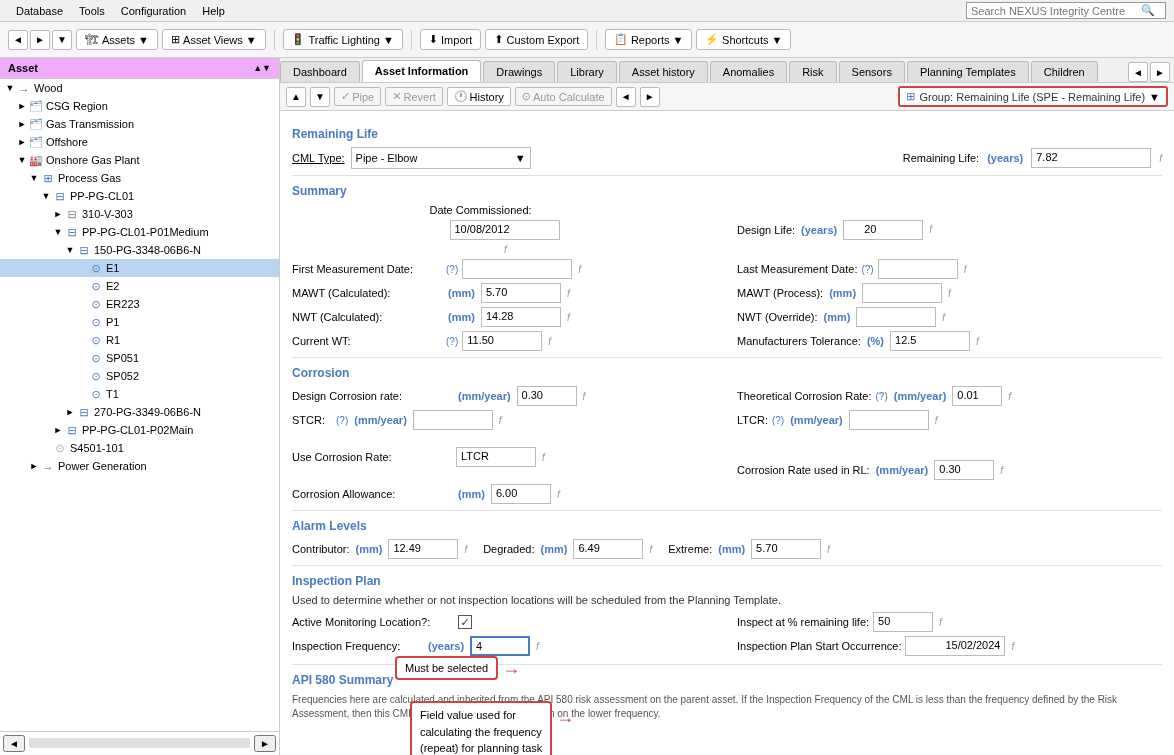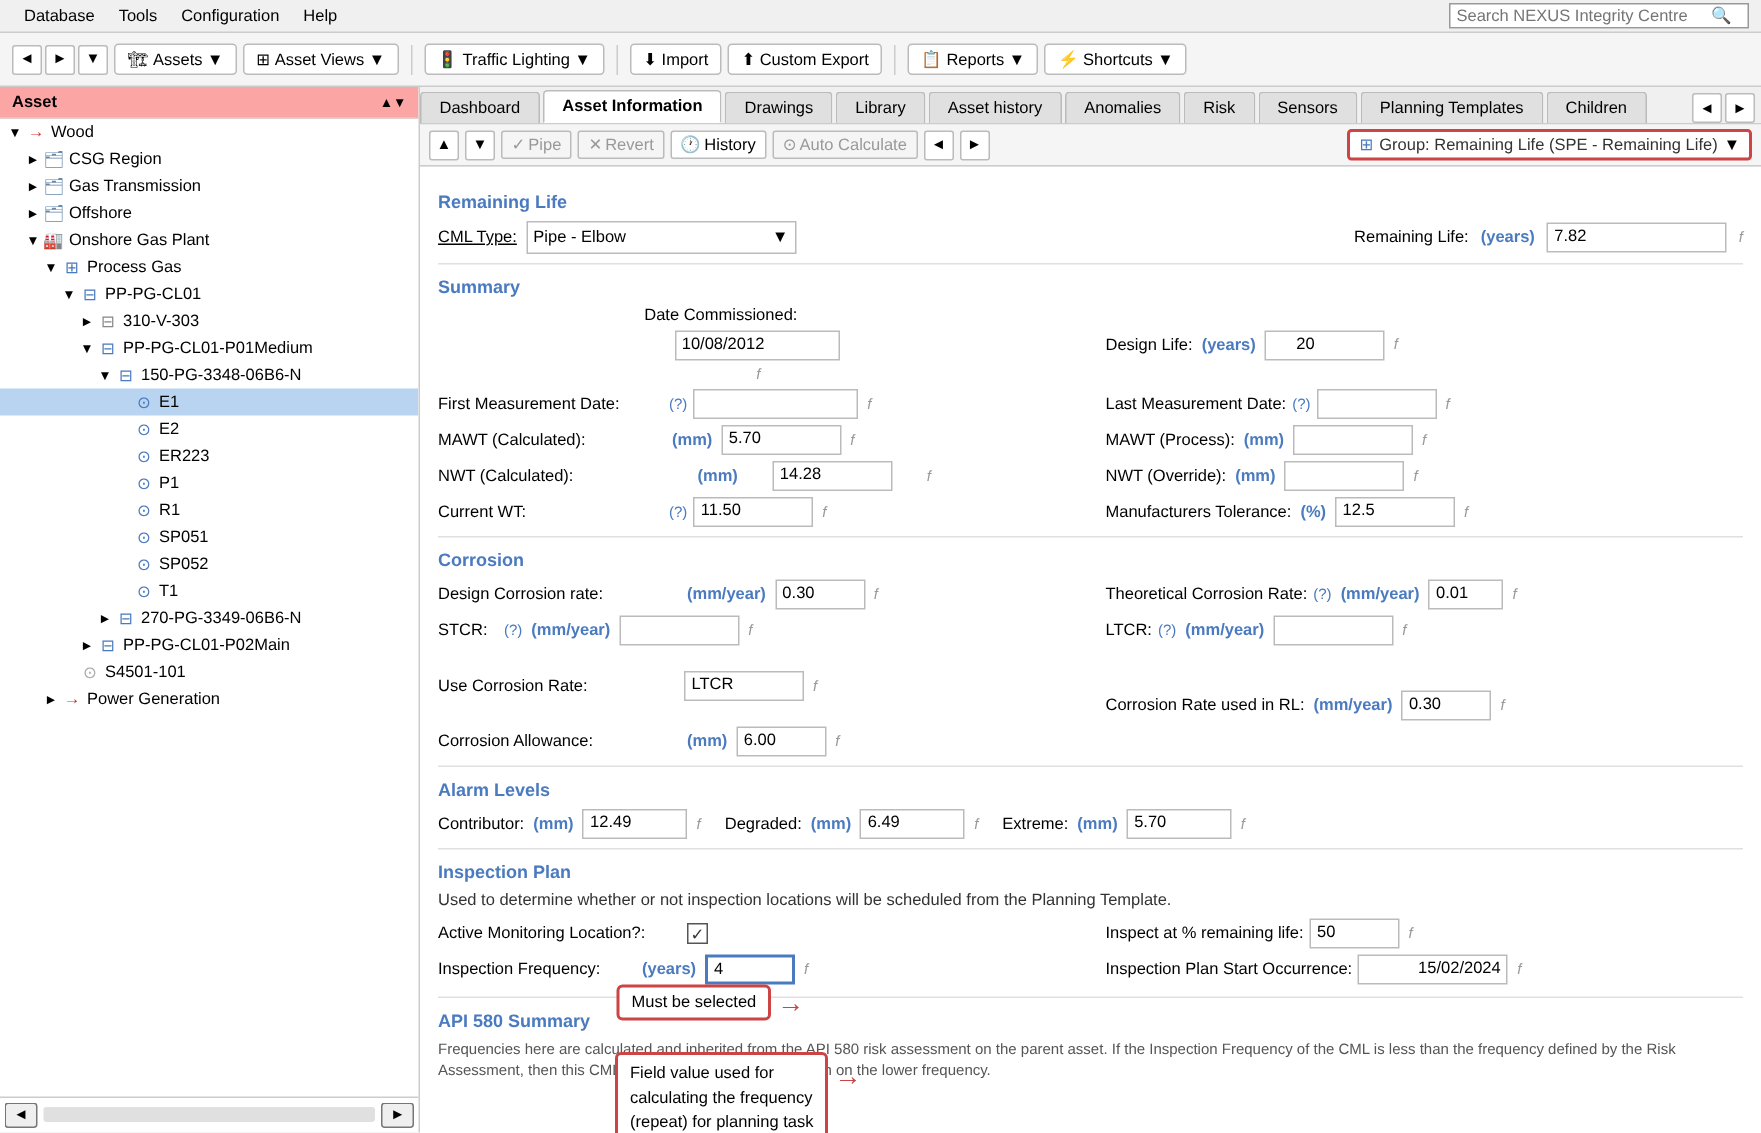--- a/index.html
+++ b/index.html
@@ -21,21 +21,21 @@
     
     .main-layout { display: flex; height: calc(755px - 22px - 36px); }
 
     
     .sidebar-nav { width: 110px; background: #2c3e50; display: flex; flex-direction: column; }
     .sidebar-item { padding: 12px 8px; color: #ccc; text-align: center; cursor: pointer; font-size: 11px; font-weight: 600; border-bottom: 1px solid #3d5166; }
     .sidebar-item.active { background: #1a252f; color: white; }
 
     
     .tree-panel { width: 280px; background: white; border-right: 1px solid #ccc; display: flex; flex-direction: column; overflow: hidden; }
-    .tree-header { padding: 4px 8px; background: #fca5a5; border-bottom: 1px solid #ccc; font-weight: 600; display: flex; align-items: center; gap: 4px; }
+    .tree-header { padding: 4px 8px; background: #f0abfc; border-bottom: 1px solid #ccc; font-weight: 600; display: flex; align-items: center; gap: 4px; }
     .tree-scroll { overflow-y: auto; overflow-x: auto; flex: 1; }
     .tree-node { display: flex; align-items: center; padding: 2px 4px; cursor: pointer; white-space: nowrap; }
     .tree-node.selected { background: #b8d4f0; }
     .tree-toggle { width: 12px; display: inline-flex; align-items: center; justify-content: center; cursor: pointer; font-size: 9px; }
     .tree-icon { width: 16px; height: 14px; display: inline-flex; align-items: center; justify-content: center; margin-right: 2px; }
     .tree-label { font-size: 11px; }
     .tree-bottom { border-top: 1px solid #ccc; padding: 3px; display: flex; justify-content: space-between; }
     .tree-bottom-btn { padding: 1px 4px; font-size: 10px; cursor: pointer; }
 
     
@@ -381,21 +381,21 @@
           <span class="field-f">f</span>
         </div>
 
         <div style="display:flex;align-items:center;gap:4px;">
           <span style="white-space:nowrap;">MAWT (Process):</span>
           <span class="field-unit">(mm)</span>
           <div class="field-value" style="min-width:80px;"></div>
           <span class="field-f">f</span>
         </div>
 
-        <div style="display:flex;align-items:center;gap:21px;">
+        <div style="display:flex;align-items:center;gap:4px;">
           <span style="white-space:nowrap;min-width:150px;">NWT (Calculated):</span>
           <span class="field-unit">(mm)</span>
           <div class="field-value" style="min-width:80px;">14.28</div>
           <span class="field-f">f</span>
         </div>
 
         <div style="display:flex;align-items:center;gap:4px;">
           <span style="white-space:nowrap;">NWT (Override):</span>
           <span class="field-unit">(mm)</span>
           <div class="field-value" style="min-width:80px;"></div>
@@ -528,21 +528,21 @@
           <span class="field-f">f</span>
         </div>
 
         <div style="display:flex;align-items:center;gap:4px;">
           <span style="white-space:nowrap;">Inspection Plan Start Occurrence:</span>
           <div class="field-value" style="min-width:100px;text-align:right;">15/02/2024</div>
           <span class="field-f">f</span>
         </div>
       </div>
 
-      <div style="position:absolute;left:131px;top:545px;display:flex;align-items:center;gap:4px;">
+      <div style="position:absolute;left:115px;top:545px;display:flex;align-items:center;gap:4px;">
         <div style="border:2px solid #cc4444;border-radius:4px;padding:4px 8px;background:white;font-size:11px;">
           <span>Must be selected</span>
         </div>
         <span style="color:#cc4444;font-size:18px;font-weight:bold;">→</span>
       </div>
 
       <div style="position:absolute;left:130px;top:590px;display:flex;align-items:flex-start;gap:4px;">
         <div style="border:2px solid #cc4444;border-radius:4px;padding:4px 8px;background:white;font-size:11px;line-height:1.5;">
           Field value used for<br>calculating the frequency<br>(repeat) for planning task
         </div>

